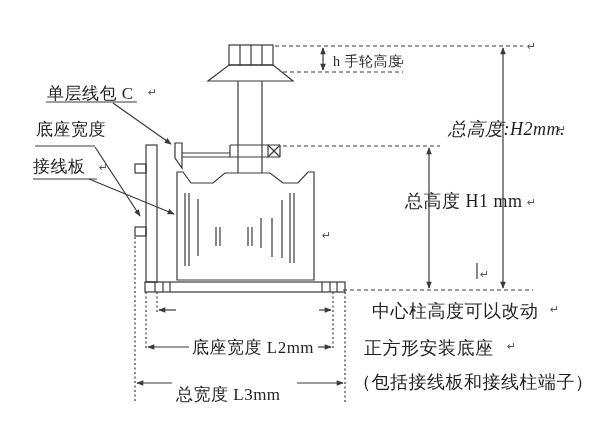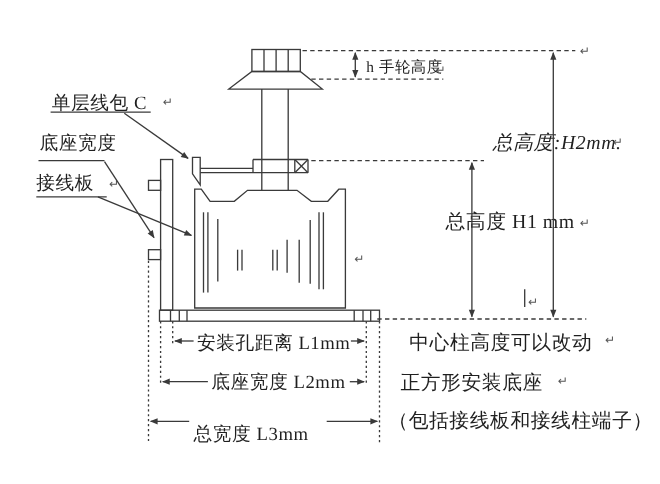--- a/index.html
+++ b/index.html
@@ -20,21 +20,20 @@
 <div class="stage">
 
   <div class="txt t17" style="left:47px;top:84px;">单层线包 C</div>
   <div class="txt t17" style="left:36px;top:120px;">底座宽度</div>
   <div class="txt t17" style="left:33px;top:157px;text-align:right;">接线板</div>
 
   <div class="txt t14" style="left:333px;top:54px;">h 手轮高度</div>
   <div class="txt t18" style="left:448px;top:119px;font-style:italic;">总高度:H2mm.</div>
   <div class="txt t18" style="left:405px;top:191px;">总高度 H1 mm</div>
 
-  <div class="txt t17" style="left:179px;top:302px;">安装孔距离 L1mm</div>
   <div class="txt t17" style="left:192px;top:338px;">底座宽度 L2mm</div>
   <div class="txt t17" style="left:176px;top:385px;">总宽度 L3mm</div>
 
   <div class="txt t18" style="left:372px;top:301px;">中心柱高度可以改动</div>
   <div class="txt t18" style="left:364px;top:338px;">正方形安装底座</div>
   <div class="txt t18" style="left:353px;top:372px;">（包括接线板和接线柱端子）</div>
 
   <span class="pmark" style="left:148px;top:86px;">↵</span>
   <span class="pmark" style="left:99px;top:161px;">↵</span>
   <span class="pmark" style="left:527px;top:40px;">↵</span>

